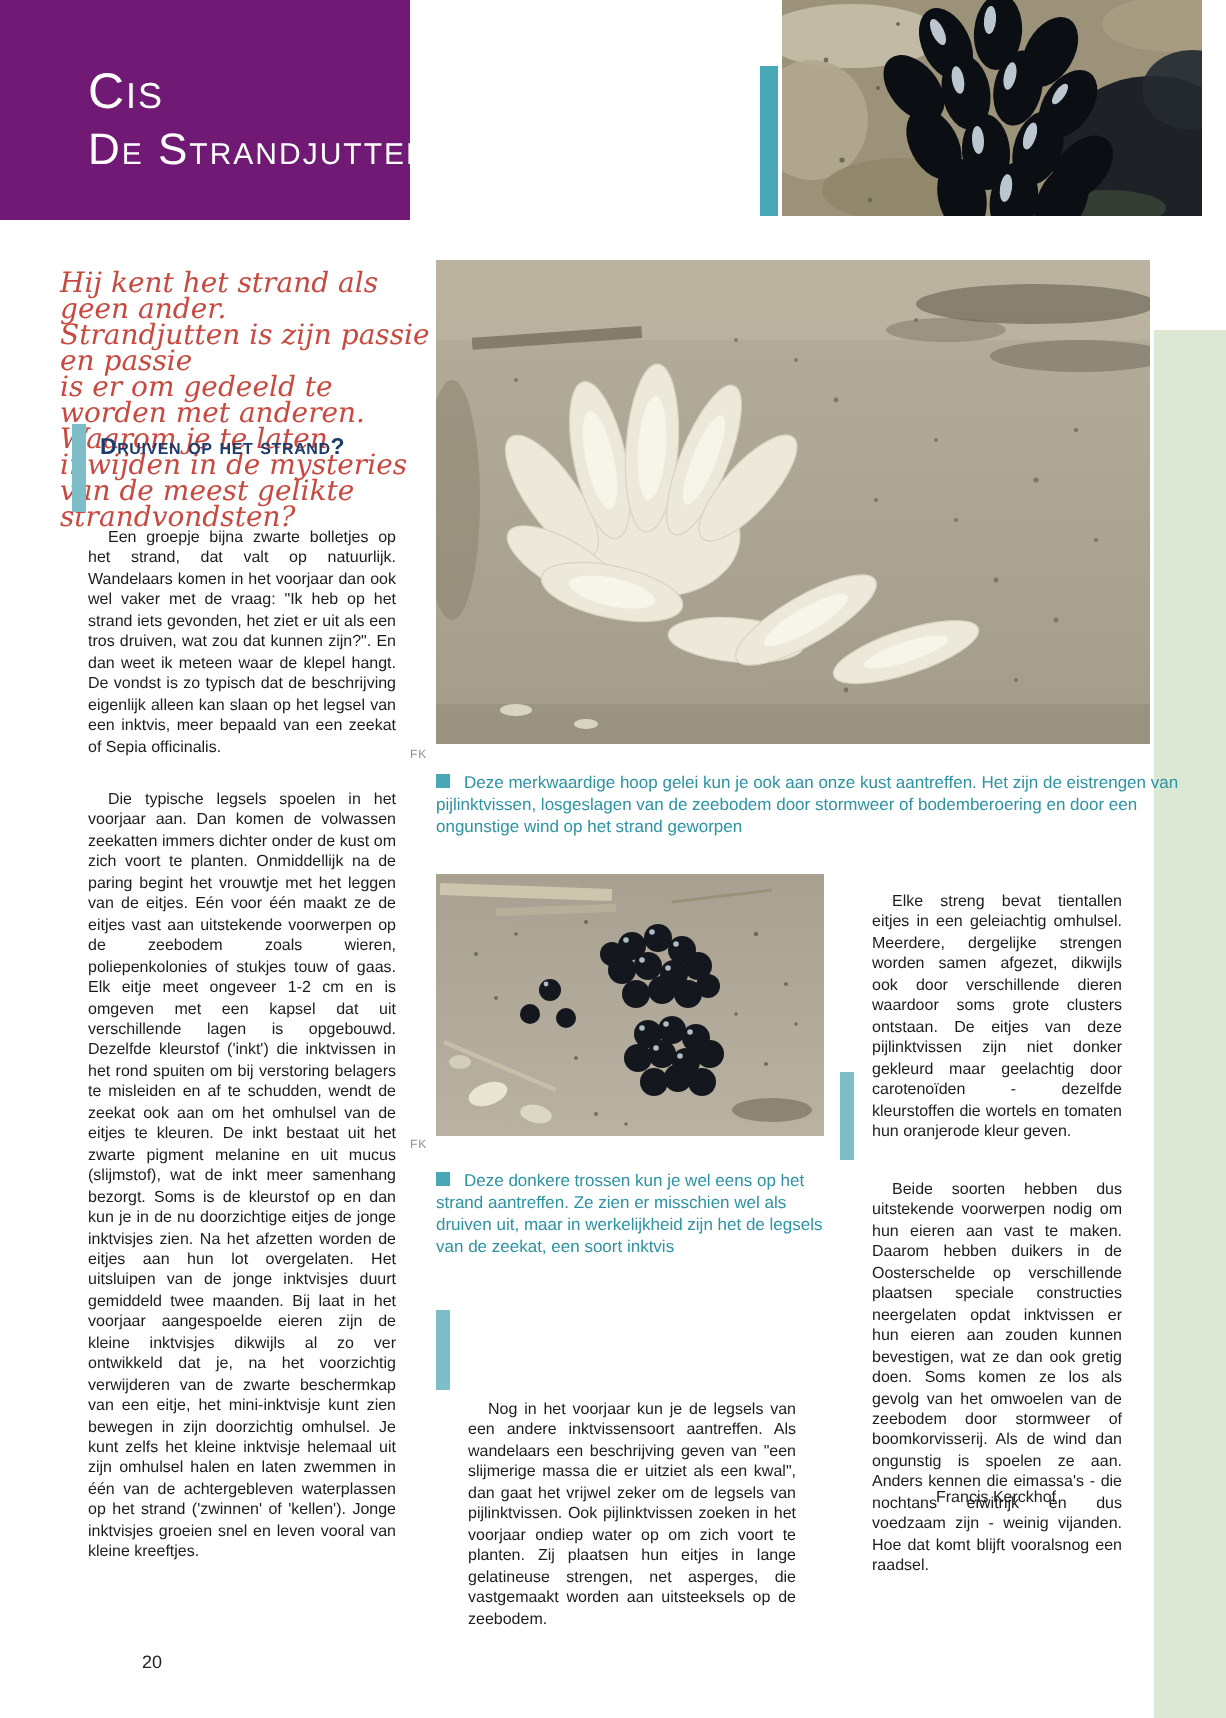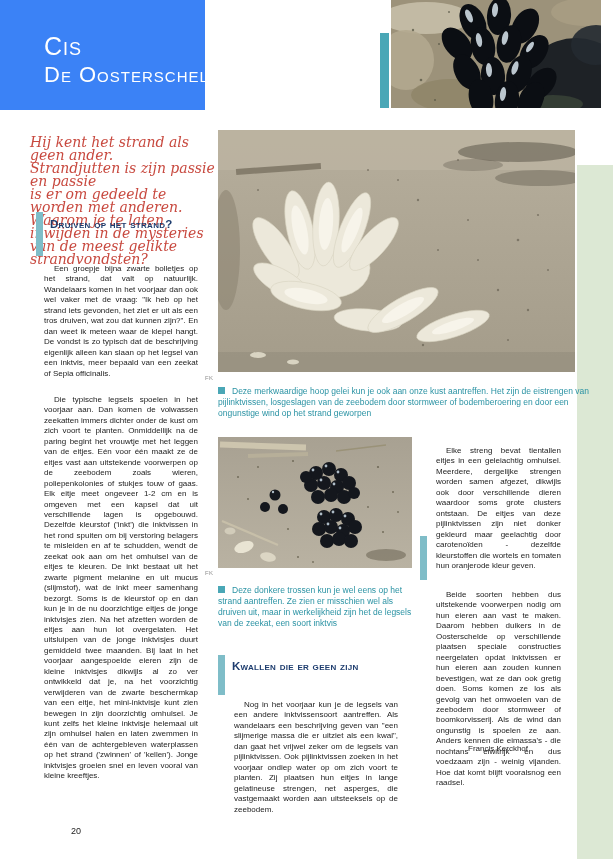--- a/index.html
+++ b/index.html
@@ -1,21 +1,21 @@
 <!DOCTYPE html>
 <html lang="nl"><head>
 <meta charset="utf-8">
 <style>
   html,body { margin:0; padding:0; background:#ffffff; }
   .page {
     position:relative; width:613px; height:859px; background:#ffffff;
     font-family:"Liberation Sans", sans-serif; overflow:hidden;
   }
   
-  .masthead { position:absolute; left:0; top:0; width:205px; height:110px; background:#3b82f6; }
+  .masthead { position:absolute; left:0; top:0; width:205px; height:110px; background:#701a75; }
   .title-line { position:absolute; color:#ffffff; font-variant:small-caps; letter-spacing:1px; font-weight:normal; white-space:nowrap; }
   .title1 { left:44px; top:32px; font-size:25px; }
   .title2 { left:44px; top:62px; font-size:22px; }
   
   .photoA { position:absolute; left:391px; top:0; width:210px; height:108px; }
   .accent-strip { position:absolute; left:380px; top:33px; width:9px; height:75px; background:#4AA7B6; }
   
   .side-strip { position:absolute; left:577px; top:165px; width:36px; height:694px; background:#DCE8D4; }
   
   .intro { position:absolute; left:30px; top:136px; width:192px; color:#C8493F;
@@ -52,21 +52,21 @@
   .author { position:absolute; left:420px; top:744px; font-size:8px; color:#1c1c1c;padding-left:48px; }
   .folio  { position:absolute; left:35px; top:826px; font-size:9px; color:#222222;margin-left:36px; }
 </style>
 </head>
 <body>
 
 <div class="page">
 
   <div class="masthead">
     <div class="title-line title1">Cis</div>
-    <div class="title-line title2">De Oosterschelde</div>
+    <div class="title-line title2">De Strandjutten</div>
   </div>
 
   <div class="accent-strip"></div>
   <svg class="photoA" viewBox="0 0 210 108" preserveAspectRatio="none">
     <rect width="210" height="108" fill="#9c927a"></rect>
     <ellipse cx="35" cy="18" rx="45" ry="16" fill="#c6bfa9" opacity="0.9"></ellipse>
     <ellipse cx="15" cy="60" rx="28" ry="30" fill="#b3a98f" opacity="0.9"></ellipse>
     <ellipse cx="60" cy="95" rx="40" ry="16" fill="#8e8468" opacity="0.8"></ellipse>
     <ellipse cx="195" cy="12" rx="35" ry="14" fill="#a79c82"></ellipse>
     <ellipse cx="185" cy="80" rx="50" ry="42" fill="#171c22" opacity="0.95"></ellipse>
@@ -257,21 +257,20 @@
     <ellipse cx="50" cy="120" rx="8" ry="4.5" fill="#dcd6c4" transform="rotate(12 50 120)"></ellipse>
     <ellipse cx="12" cy="94" rx="5.5" ry="3.5" fill="#d2ccba"></ellipse>
   </svg>
   <div class="credit credit2">FK</div>
 
   <div class="caption caption2">
     <span class="sq"></span><span>Deze donkere trossen kun je wel eens op het strand aantreffen. Ze zien er misschien wel als druiven uit, maar in werkelijkheid zijn het de legsels van de zeekat, een soort inktvis</span>
   </div>
 
   <div class="hbar bar2"></div>
-  <div class="h h2">Kwallen die er geen zijn</div>
   <div class="body col-mid">
     <p>Nog in het voorjaar kun je de legsels van een andere inktvissensoort aantreffen. Als wandelaars een beschrijving geven van "een slijmerige massa die er uitziet als een kwal", dan gaat het vrijwel zeker om de legsels van pijlinktvissen. Ook pijlinktvissen zoeken in het voorjaar ondiep water op om zich voort te planten. Zij plaatsen hun eitjes in lange gelatineuse strengen, net asperges, die vastgemaakt worden aan uitsteeksels op de zeebodem.</p>
   </div>
 
   <div class="body col-right-a">
     <p>Elke streng bevat tientallen eitjes in een geleiachtig omhulsel. Meerdere, dergelijke strengen worden samen afgezet, dikwijls ook door verschillende dieren waardoor soms grote clusters ontstaan. De eitjes van deze pijlinktvissen zijn niet donker gekleurd maar geelachtig door carotenoïden - dezelfde kleurstoffen die wortels en tomaten hun oranjerode kleur geven.</p>
   </div>
   <div class="hbar bar3"></div>
   <div class="body col-right-b">
     <p>Beide soorten hebben dus uitstekende voorwerpen nodig om hun eieren aan vast te maken. Daarom hebben duikers in de Oosterschelde op verschillende plaatsen speciale constructies neergelaten opdat inktvissen er hun eieren aan zouden kunnen bevestigen, wat ze dan ook gretig doen. Soms komen ze los als gevolg van het omwoelen van de zeebodem door stormweer of boomkorvisserij. Als de wind dan ongunstig is spoelen ze aan. Anders kennen die eimassa's - die nochtans eiwitrijk en dus voedzaam zijn - weinig vijanden. Hoe dat komt blijft vooralsnog een raadsel.</p>

